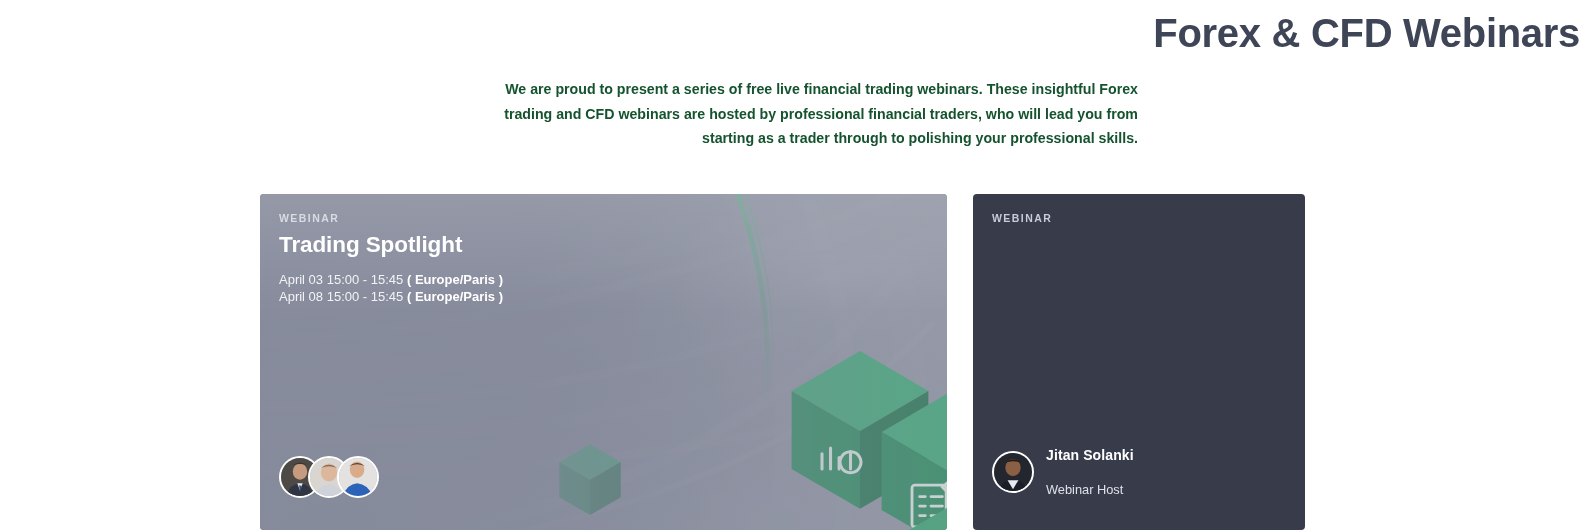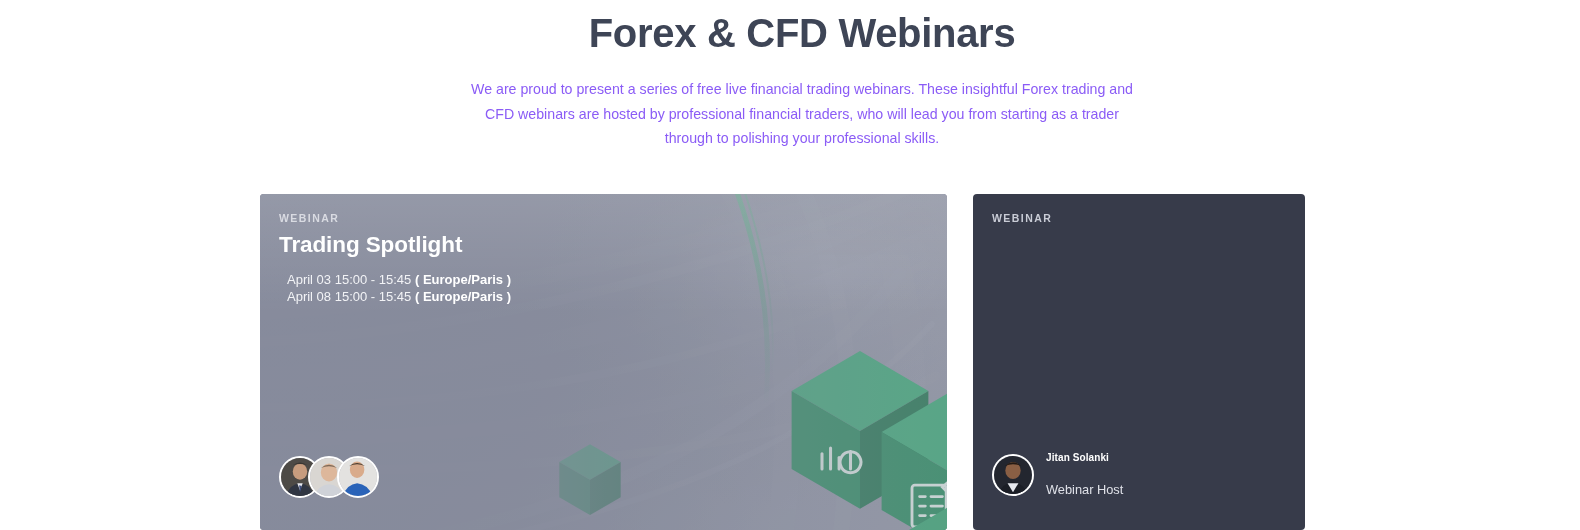--- a/index.html
+++ b/index.html
@@ -17,39 +17,39 @@
     color: #44495a;
     -webkit-font-smoothing: antialiased;
   }
 
   .page { position: relative; width: 1580px; height: 530px; }
 
   
   .hero {
     width: 100%;
     padding-top: 8px;
-    text-align: center;
+    text-align: right;
     padding-left: 24px;
   }
 
   .hero-title {
     font-size: 40px;
     font-weight: bold;
     letter-spacing: -0.3px;
     color: #3e4556;
     line-height: 1.25;
   }
 
   .hero-sub {
     margin: 19px auto 12px;
     width: 672px;
     font-size: 14.2px;
     line-height: 24.5px;
-    color: #8b5cf6;
-    font-weight: normal;
+    color: #14532d;
+    font-weight: bold;
   }
 
   
   .cards {
     position: absolute;
     left: 260px;
     top: 194px;
     width: 1134px;
     height: 336px;
     display: flex;
@@ -97,21 +97,20 @@
     font-size: 22.5px;
     font-weight: bold;
     color: #ffffff;
     line-height: 1.18;
     letter-spacing: -0.1px;
   }
 
   .sessions {
     margin-top: 13px;
     list-style: none;
-    margin-left: 8px;
   }
   .sessions li {
     font-size: 13px;
     line-height: 17.3px;
     color: #f2f3f6;
     white-space: nowrap;
   }
   .sessions li .tz { font-weight: bold; color: #ffffff; }
 
   
@@ -134,21 +133,21 @@
     border: 2.5px solid #ffffff;
     overflow: hidden;
     background: #b9bcc7;
     flex-shrink: 0;
   }
   .avatar + .avatar { margin-left: -13px; }
   .avatar svg { width: 100%; height: 100%; display: block; }
 
   .presenter-text { margin-left: 12px; line-height: 1.25; }
   .presenter-name {
-    font-size: 10px;
+    font-size: 14px;
     font-weight: bold;
     color: #ffffff;
     letter-spacing: 0.1px;
   }
   .presenter-role {
     margin-top: 18px;
     font-size: 12.8px;
     color: #dfe1e8;
   }
 </style>

